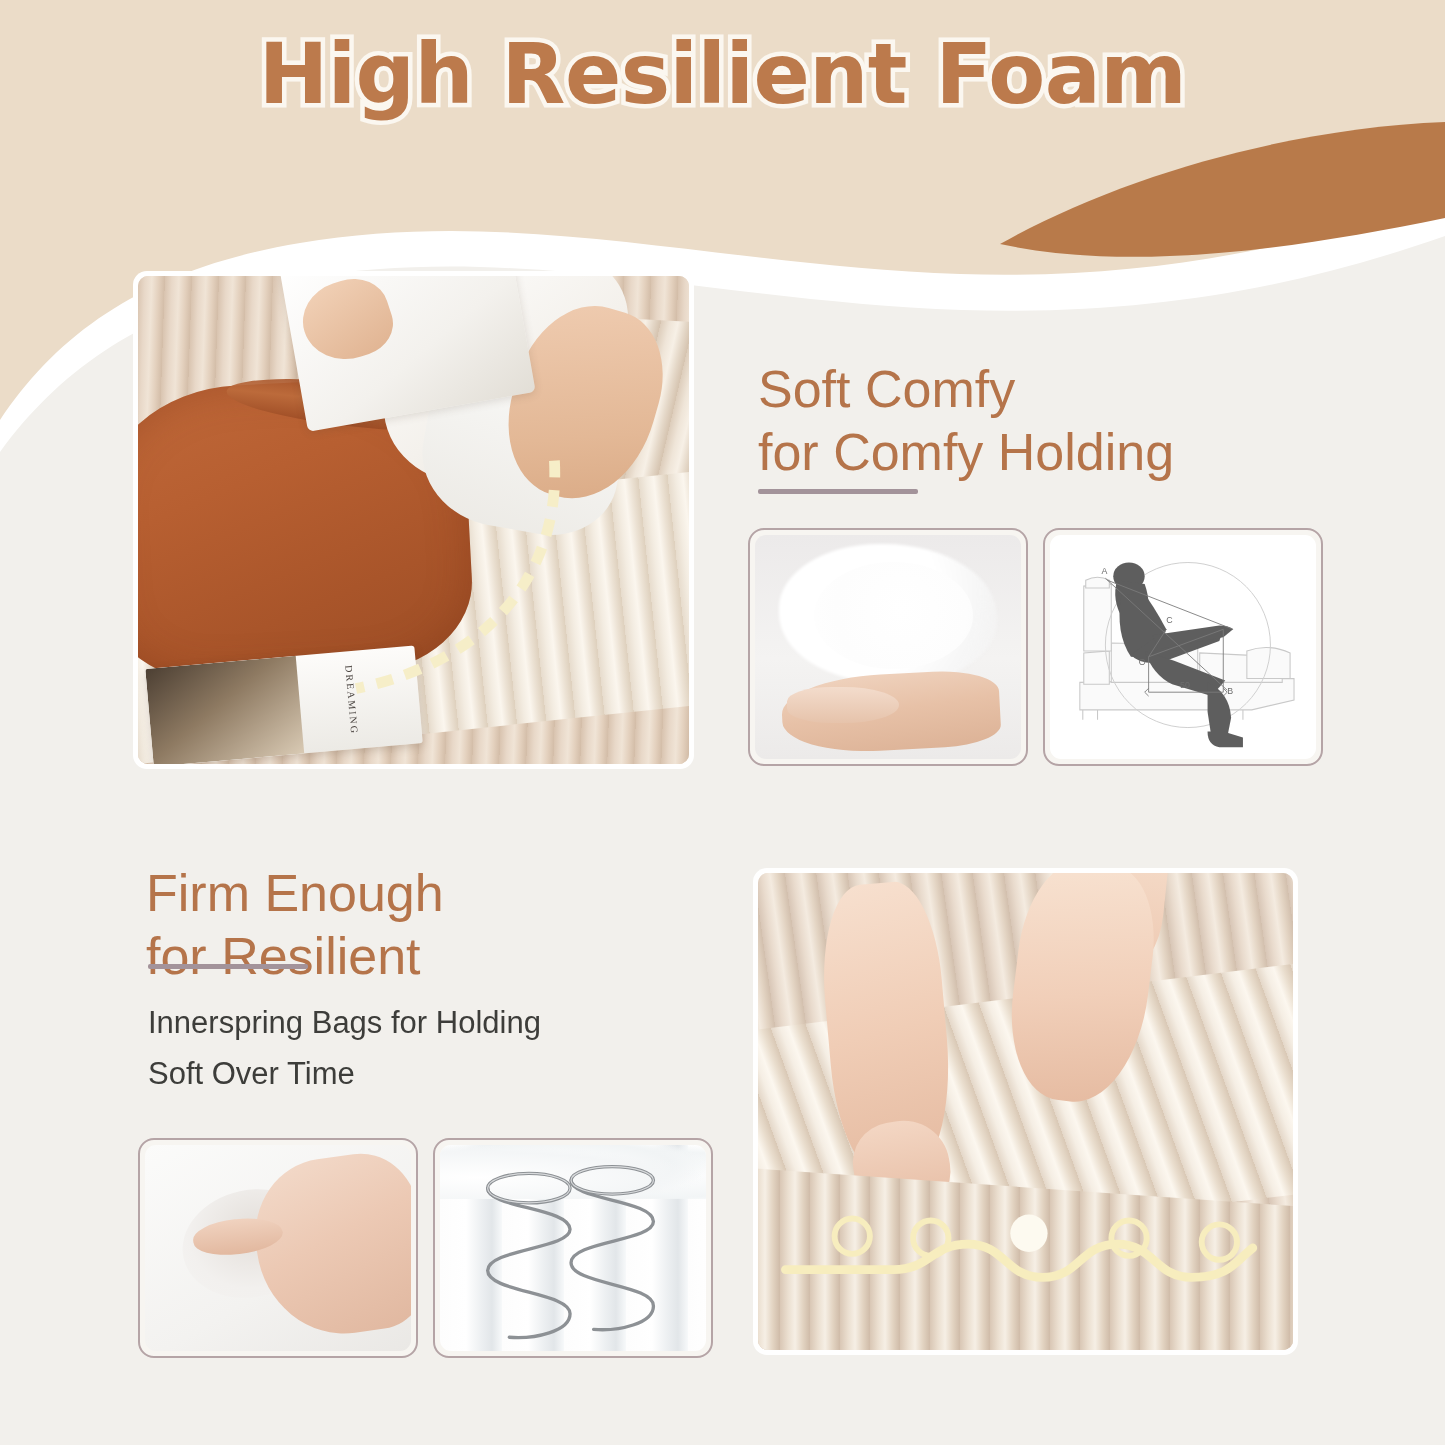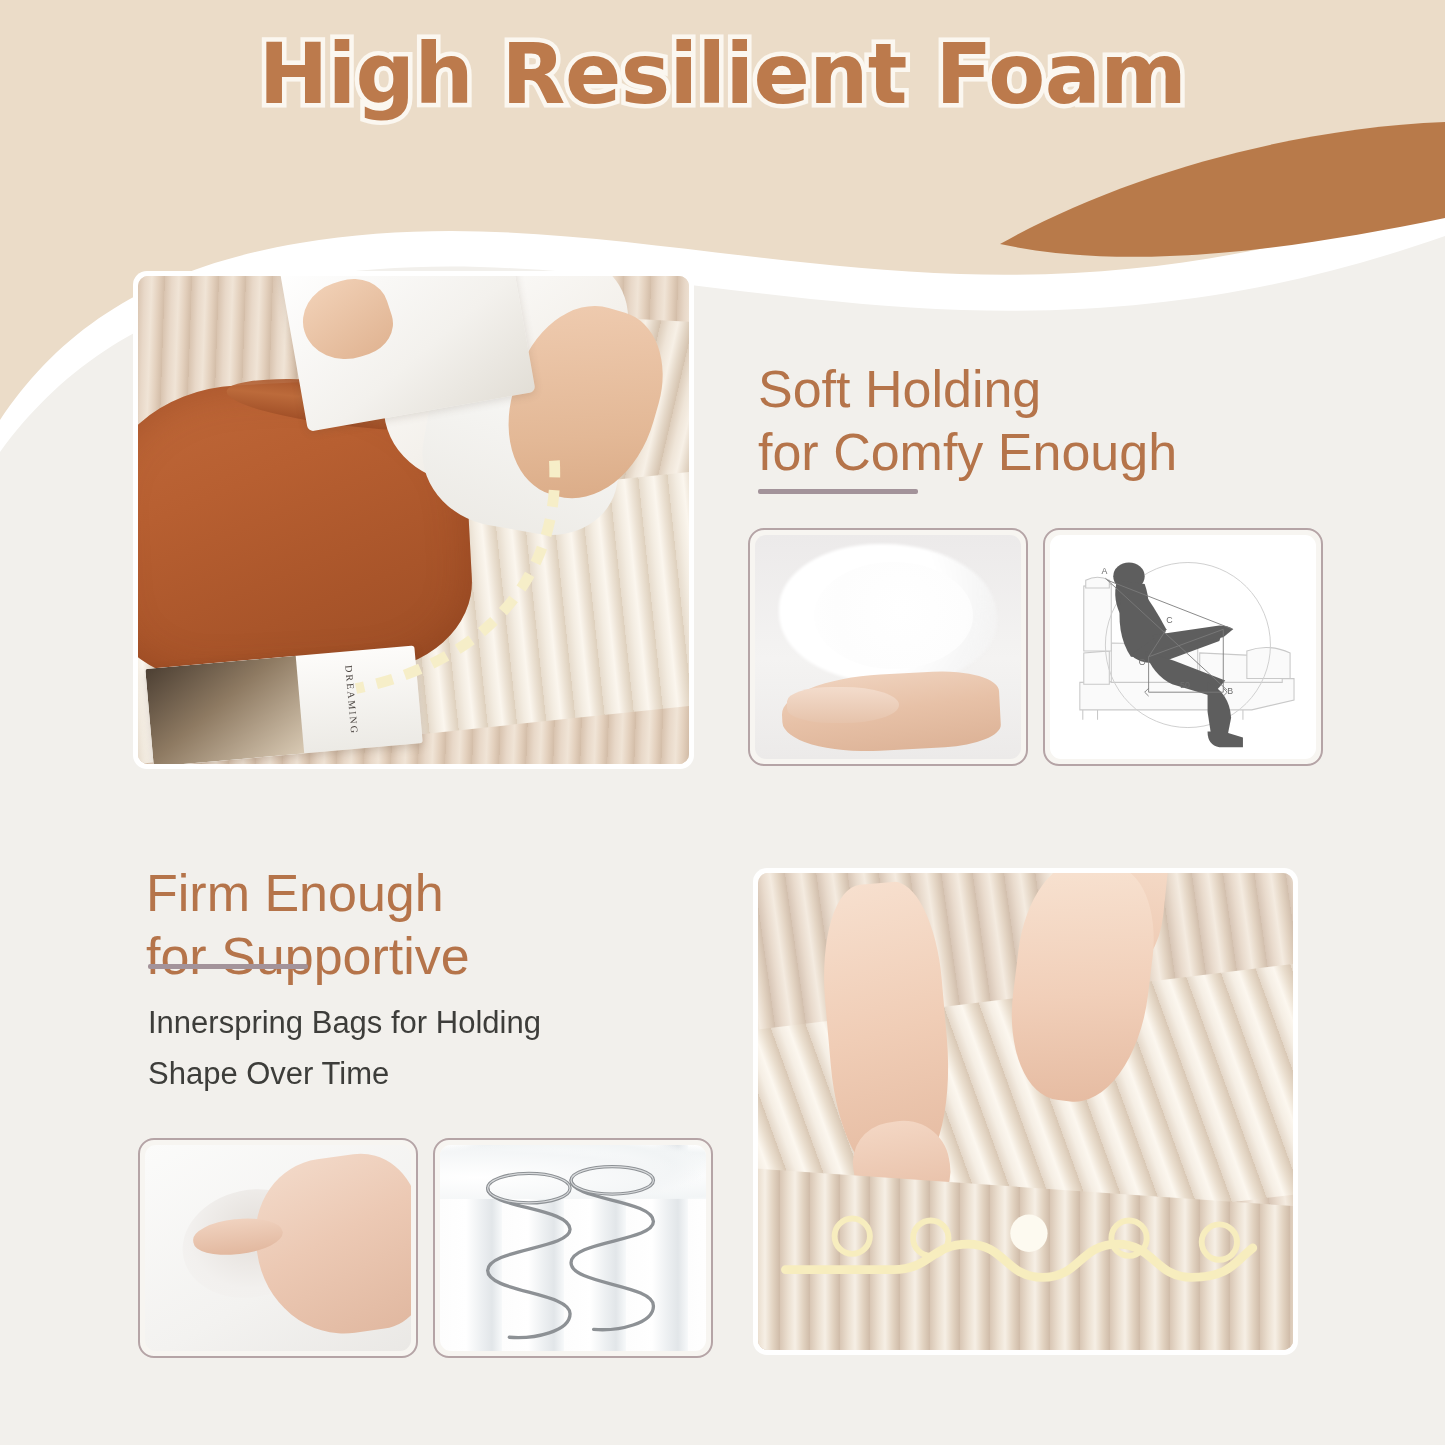--- a/index.html
+++ b/index.html
@@ -356,22 +356,22 @@
         <div class="mag-title">DREAMING</div>
       </div>
 
       <svg class="dash-curve" viewBox="0 0 561 498" preserveAspectRatio="none">
         <path d="M424,188 C430,300 360,392 222,420" fill="none" stroke="#f6eec8" stroke-width="11" stroke-linecap="butt" stroke-dasharray="17 13"></path>
       </svg>
     </div>
   </div>
 
   <div class="soft-head">
-    <div>Soft Holding</div>
-    <div>for Comfy Enough</div>
+    <div>Soft Comfy</div>
+    <div>for Comfy Holding</div>
   </div>
   <div class="rule-soft"></div>
 
   <div class="thumb thumb-fluff">
     <div class="photo">
       <div class="fluff-bg"></div>
       <div class="fluff-cloud"></div>
       <div class="fluff-cloud2"></div>
       <div class="fluff-hand"></div>
       <div class="fluff-fingers"></div>
@@ -418,26 +418,26 @@
         <text class="fig-label" x="180" y="162">B</text>
         <text class="fig-label" x="118" y="90">C</text>
         <text class="fig-label" x="90" y="132">O</text>
         <text class="fig-label" x="132" y="156">50</text>
       </svg>
     </div>
   </div>
 
   <div class="firm-head">
     <div>Firm Enough</div>
-    <div>for Supportive</div>
+    <div>for Resilient</div>
   </div>
   <div class="rule-firm"></div>
   <div class="firm-body">
     <div>Innerspring Bags for Holding</div>
-    <div>Shape Over Time</div>
+    <div>Soft Over Time</div>
   </div>
 
   <div class="thumb thumb-press">
     <div class="photo">
       <div class="press-bg"></div>
       <div class="press-dent"></div>
       <div class="press-hand"></div>
       <div class="press-finger"></div>
     </div>
   </div>

